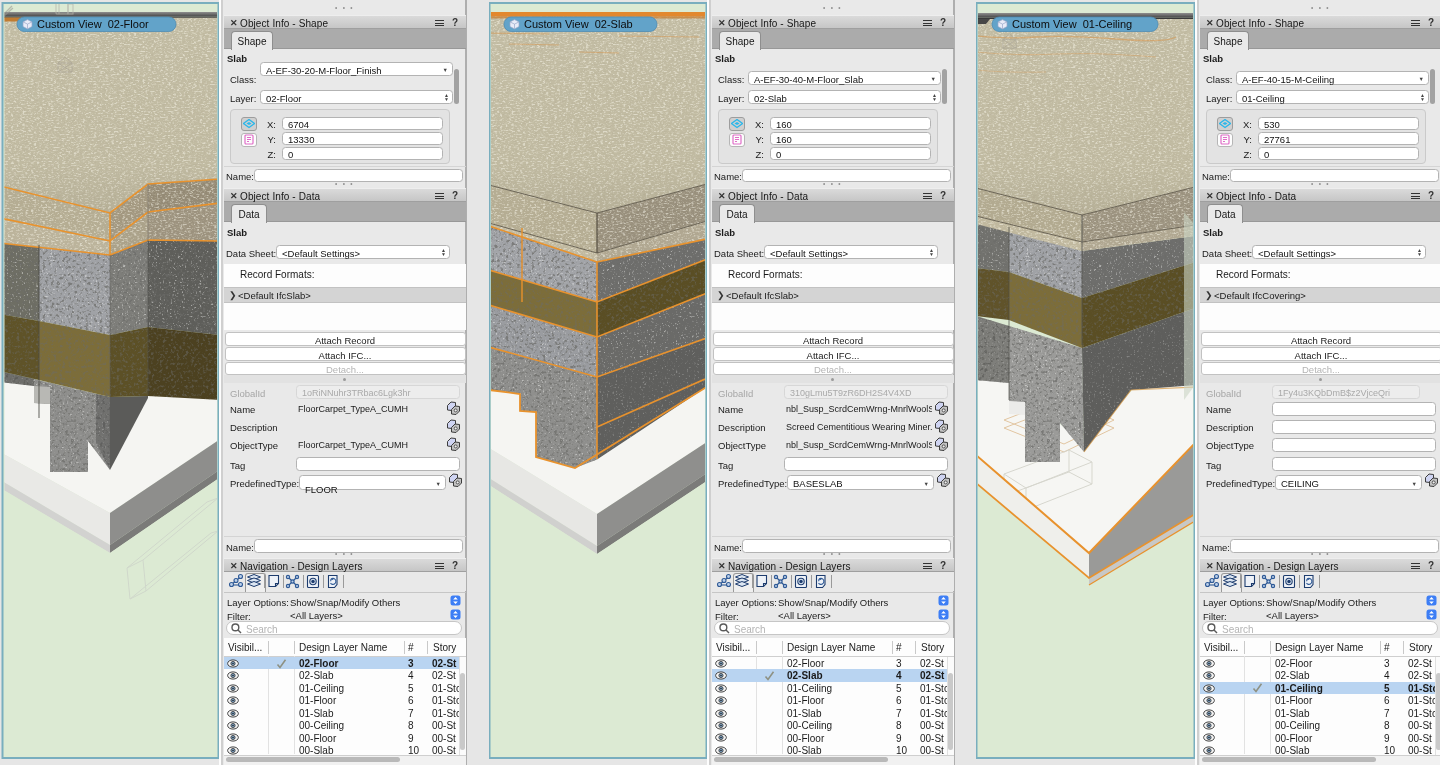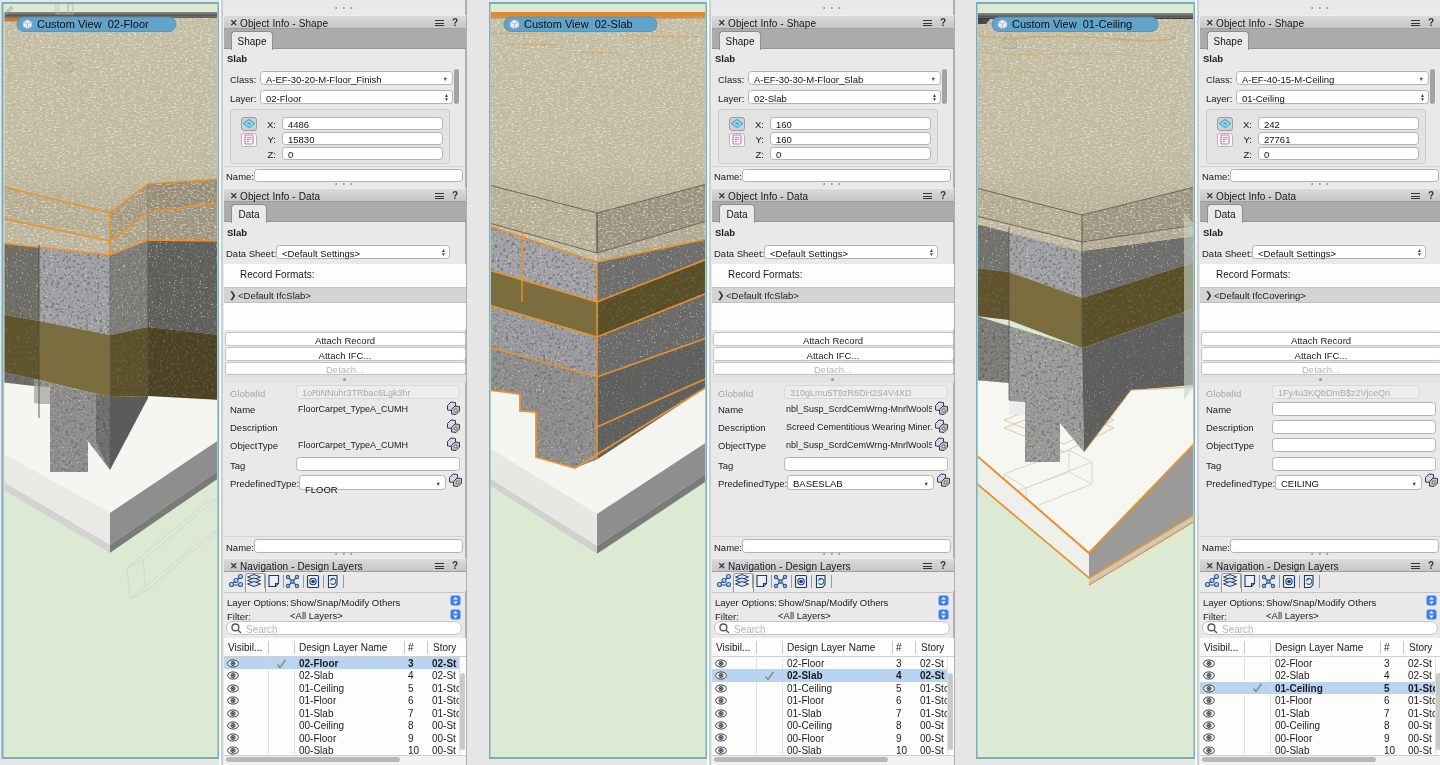--- a/index.html
+++ b/index.html
@@ -402,21 +402,21 @@
       <div class="titlebar" style="top:15px">
         <span class="tclose">✕</span>
         <span class="ttitle">Object Info - Shape</span>
         <span class="ham"></span>
         <span class="thelp">?</span>
       </div>
       <div class="tabstrip" style="top:29px"></div>
       <div class="tab" style="top:31px;width:42px">Shape</div>
       <div class="lbl bold" style="left:3px;top:53px">Slab</div>
       <div class="lbl" style="left:6px;top:74px;width:26px;text-align:right">Class:</div>
-      <div class="fld" style="left:36px;top:71px;width:193px;height:14px">
+      <div class="fld" style="left:36px;top:62px;width:193px;height:14px">
         <span class="fldtxt">A-EF-30-20-M-Floor_Finish</span>
         <span class="darr">▼</span>
       </div>
       <div class="lbl" style="left:6px;top:93px;width:26px;text-align:right">Layer:</div>
       <div class="fld" style="left:36px;top:90px;width:193px;height:14px">
         <span class="fldtxt">02-Floor</span>
         <span class="uarr">▲<br>▼</span>
       </div>
       <div class="abs" style="left:6px;top:109px;width:220px;height:55px;background:#e3e3e3;border:1px solid #cacaca;border-radius:4px"></div>
       <div class="abs" style="left:17px;top:117px;width:16px;height:14px;background:#d0d0d0;border:1px solid #9d9d9d;border-radius:3px"></div>
@@ -424,25 +424,25 @@
 <path d="M6 0.5 L11.5 4.5 L6 8.5 L0.5 4.5 Z" fill="none" stroke="#2bb7ea" stroke-width="1.3"></path>
 <path d="M6 3 L8.5 4.5 L6 6 L3.5 4.5 Z" fill="#2bb7ea"></path>
       </svg>
       <div class="abs" style="left:17px;top:132.5px;width:16px;height:14px;background:#fdfdfd;border:1px solid #b6b6b6;border-radius:3px"></div>
       <svg class="abs" style="left:19.5px;top:134px" width="11" height="11" viewBox="0 0 11 11">
 <rect x="1" y="1" width="8" height="9" rx="1" fill="none" stroke="#e06ec8" stroke-width="1.2"></rect>
 <path d="M3 3.5 h4 M3 5.5 h4 M3 7.5 h2" stroke="#e06ec8" stroke-width="1"></path>
       </svg>
       <div class="lbl" style="left:30px;top:119.0px;width:22px;text-align:right">X:</div>
       <div class="fld" style="left:58px;top:117.0px;width:161px;height:13px">
-        <span class="fldtxt" style="top:1px">4486</span>
+        <span class="fldtxt" style="top:1px">6704</span>
       </div>
       <div class="lbl" style="left:30px;top:134.2px;width:22px;text-align:right">Y:</div>
       <div class="fld" style="left:58px;top:132.2px;width:161px;height:13px">
-        <span class="fldtxt" style="top:1px">15830</span>
+        <span class="fldtxt" style="top:1px">13330</span>
       </div>
       <div class="lbl" style="left:30px;top:149.4px;width:22px;text-align:right">Z:</div>
       <div class="fld" style="left:58px;top:147.4px;width:161px;height:13px">
         <span class="fldtxt" style="top:1px">0</span>
       </div>
       <div class="abs" style="left:230px;top:69px;width:5px;height:35px;background:#a2a2a2;border-radius:3px"></div>
       <div class="abs" style="left:0;top:166px;width:242px;height:1px;background:#d4d4d4"></div>
       <div class="lbl" style="left:2px;top:171px">Name:</div>
       <div class="fld" style="left:30px;top:168.5px;width:209px;height:13.5px"></div>
       <div class="dots" style="left:111px;top:180px">•&nbsp;•&nbsp;•</div>
@@ -684,21 +684,21 @@
         <span class="tclose">✕</span>
         <span class="ttitle">Object Info - Shape</span>
         <span class="ham"></span>
         <span class="thelp">?</span>
       </div>
       <div class="tabstrip" style="top:29px"></div>
       <div class="tab" style="top:31px;width:42px">Shape</div>
       <div class="lbl bold" style="left:3px;top:53px">Slab</div>
       <div class="lbl" style="left:6px;top:74px;width:26px;text-align:right">Class:</div>
       <div class="fld" style="left:36px;top:71px;width:193px;height:14px">
-        <span class="fldtxt">A-EF-30-30-M-Floor_Slab</span>
+        <span class="fldtxt">A-EF-30-40-M-Floor_Slab</span>
         <span class="darr">▼</span>
       </div>
       <div class="lbl" style="left:6px;top:93px;width:26px;text-align:right">Layer:</div>
       <div class="fld" style="left:36px;top:90px;width:193px;height:14px">
         <span class="fldtxt">02-Slab</span>
         <span class="uarr">▲<br>▼</span>
       </div>
       <div class="abs" style="left:6px;top:109px;width:220px;height:55px;background:#e3e3e3;border:1px solid #cacaca;border-radius:4px"></div>
       <div class="abs" style="left:17px;top:117px;width:16px;height:14px;background:#d0d0d0;border:1px solid #9d9d9d;border-radius:3px"></div>
       <svg class="abs" style="left:19px;top:119px" width="12" height="10" viewBox="0 0 12 10">
@@ -986,21 +986,21 @@
 <path d="M6 0.5 L11.5 4.5 L6 8.5 L0.5 4.5 Z" fill="none" stroke="#2bb7ea" stroke-width="1.3"></path>
 <path d="M6 3 L8.5 4.5 L6 6 L3.5 4.5 Z" fill="#2bb7ea"></path>
       </svg>
       <div class="abs" style="left:17px;top:132.5px;width:16px;height:14px;background:#fdfdfd;border:1px solid #b6b6b6;border-radius:3px"></div>
       <svg class="abs" style="left:19.5px;top:134px" width="11" height="11" viewBox="0 0 11 11">
 <rect x="1" y="1" width="8" height="9" rx="1" fill="none" stroke="#e06ec8" stroke-width="1.2"></rect>
 <path d="M3 3.5 h4 M3 5.5 h4 M3 7.5 h2" stroke="#e06ec8" stroke-width="1"></path>
       </svg>
       <div class="lbl" style="left:30px;top:119.0px;width:22px;text-align:right">X:</div>
       <div class="fld" style="left:58px;top:117.0px;width:161px;height:13px">
-        <span class="fldtxt" style="top:1px">242</span>
+        <span class="fldtxt" style="top:1px">530</span>
       </div>
       <div class="lbl" style="left:30px;top:134.2px;width:22px;text-align:right">Y:</div>
       <div class="fld" style="left:58px;top:132.2px;width:161px;height:13px">
         <span class="fldtxt" style="top:1px">27761</span>
       </div>
       <div class="lbl" style="left:30px;top:149.4px;width:22px;text-align:right">Z:</div>
       <div class="fld" style="left:58px;top:147.4px;width:161px;height:13px">
         <span class="fldtxt" style="top:1px">0</span>
       </div>
       <div class="abs" style="left:230px;top:69px;width:5px;height:35px;background:#a2a2a2;border-radius:3px"></div>

